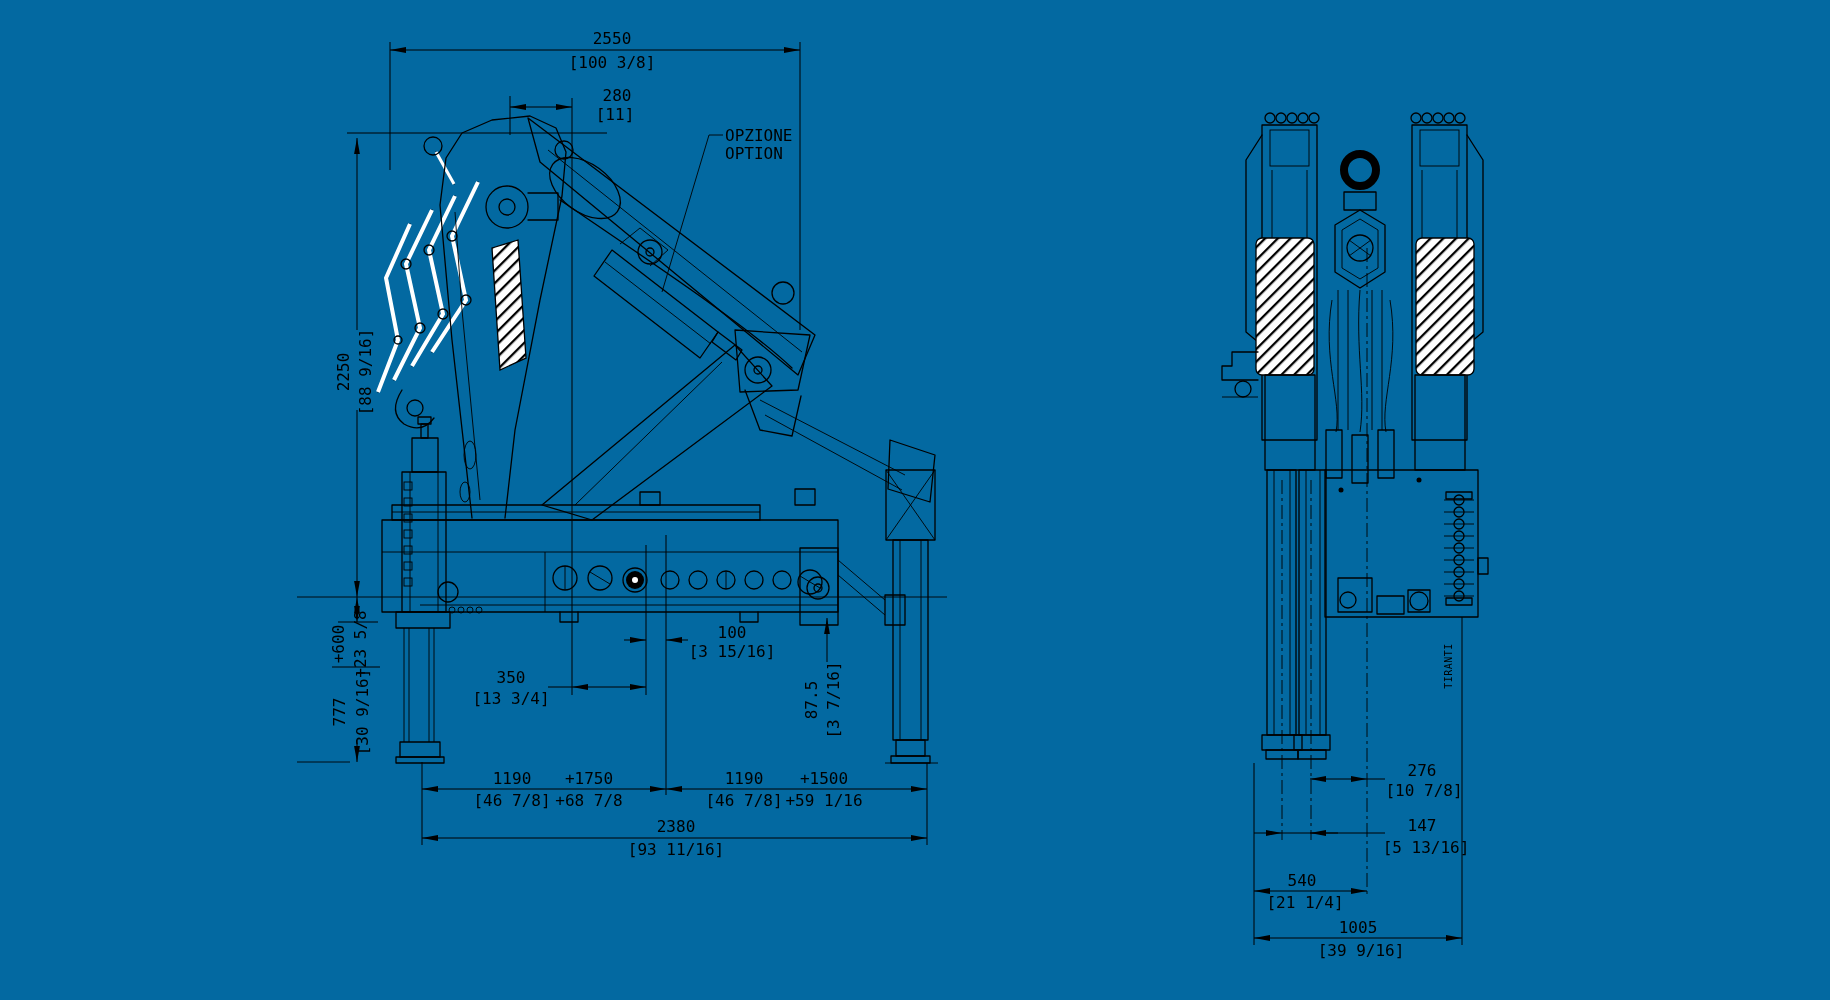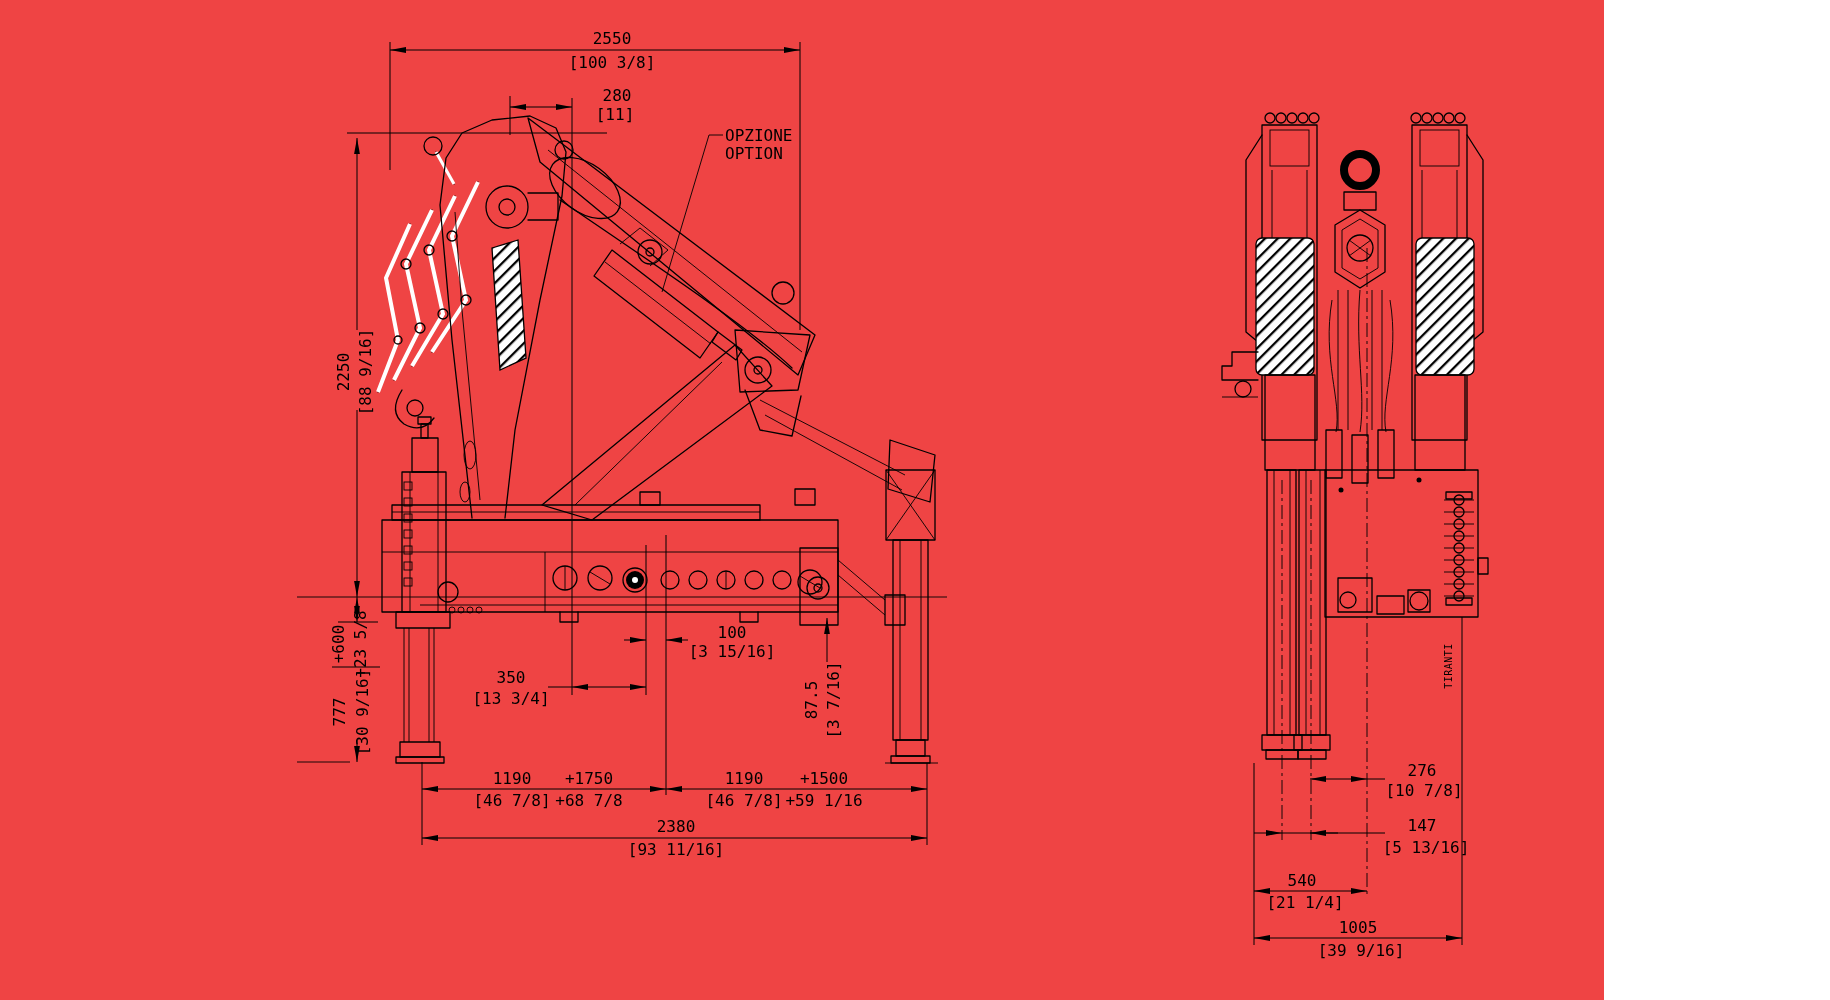--- a/index.html
+++ b/index.html
@@ -1,16 +1,16 @@
 <!DOCTYPE html>
 <html><head>
 <meta charset="utf-8">
 <style>
   html,body{margin:0;padding:0;background:#ffffff;}
-  .canvas{position:relative;width:1604px;height:1000px;background:#ef4444;overflow:hidden;
+  .canvas{position:relative;width:1830px;height:1000px;background:#0369a1;overflow:hidden;
           font-family:"DejaVu Sans Mono", monospace;}
   svg{position:absolute;left:0;top:0;}
   svg text{font-family:"DejaVu Sans Mono", monospace;font-size:16px;fill:#000;}
   svg text.small{font-size:10px;letter-spacing:0.5px;}
   .art{stroke:#000;fill:none;stroke-width:1.3;stroke-linejoin:round;stroke-linecap:round;}
   .thin{stroke:#000;fill:none;stroke-width:0.9;}
   .dim{stroke:#000;fill:none;stroke-width:1;}
   .cl{stroke:#000;fill:none;stroke-width:0.9;stroke-dasharray:14 4 3 4;}
   .solidfill{fill:#000;stroke:none;}
 </style>

